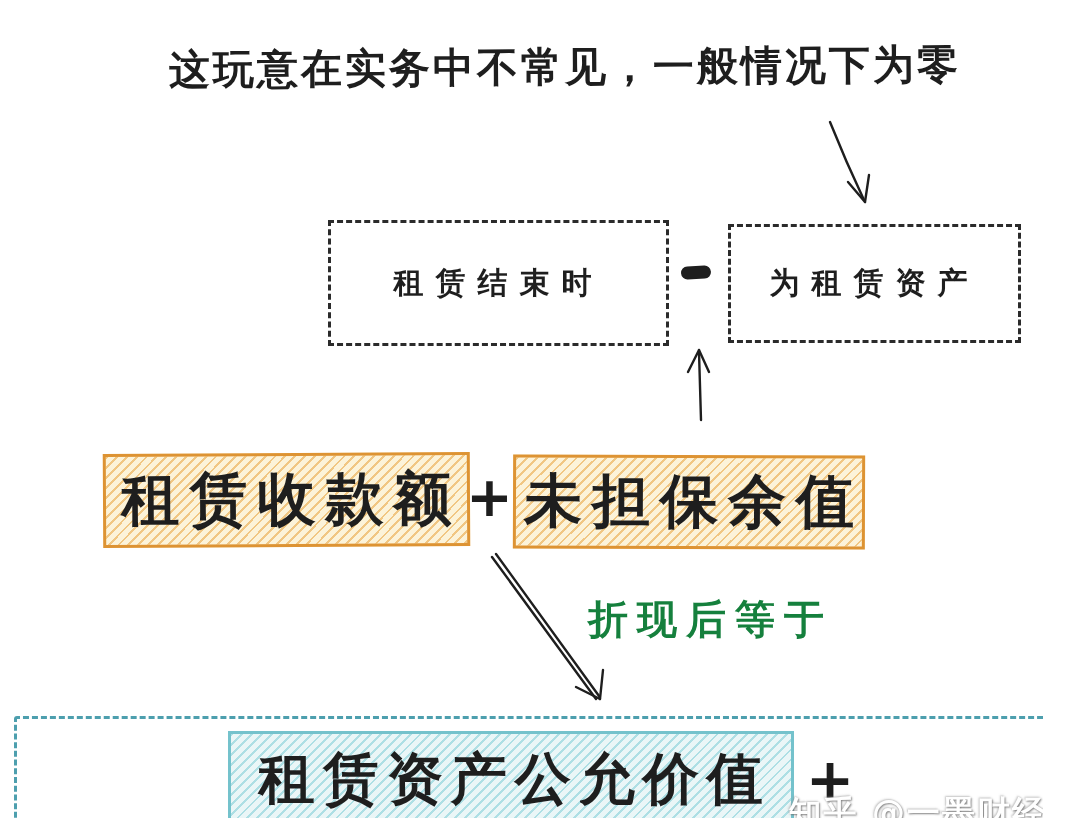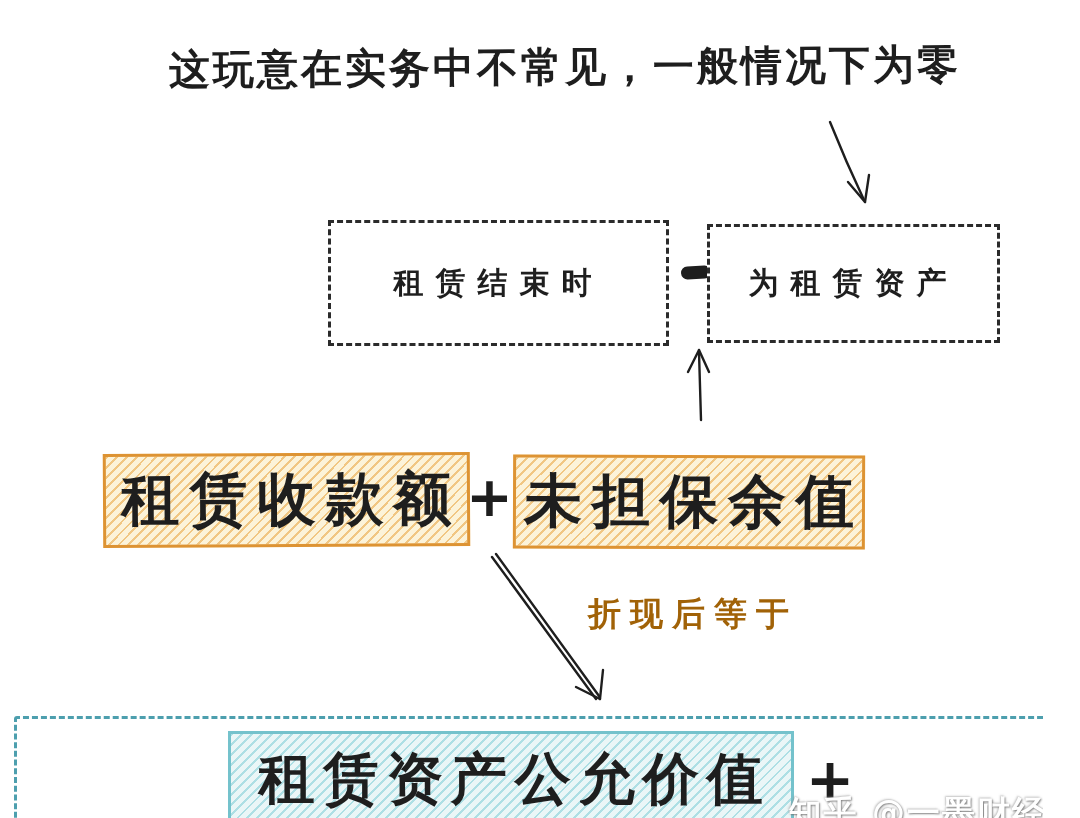--- a/index.html
+++ b/index.html
@@ -25,24 +25,24 @@
     font-size: 41px;
     font-weight: 700;
     letter-spacing: 3px;
     color: #1e1e1e;
     transform: rotate(-0.4deg);
     white-space: nowrap;
   }
   .discount-note {
     position: absolute;
     left: 588px; top: 560px;
-    font-size: 33px;
+    font-size: 40px;
     font-weight: 700;
     letter-spacing: 9px;
-    color: #a16207;
+    color: #15803d;
     white-space: nowrap;
   }
   
   .dashedbox {
     position: absolute;
     border: 3px dashed #2b2b2b;
     display: flex;
     flex-direction: column;
     align-items: center;
     justify-content: center;
@@ -55,21 +55,21 @@
     letter-spacing: 12px;
     white-space: nowrap;
   }
   .dashedbox .line2 {
     font-size: 30px;
     font-weight: 700;
     letter-spacing: 3px;
     white-space: nowrap;
   }
   .box-minuend   { left: 328px; top: 188px; width: 335px; height: 120px; }
-  .box-subtrahend{ left: 707px; top: 192px; width: 287px; height: 113px; }
+  .box-subtrahend{ left: 728px; top: 192px; width: 287px; height: 113px; }
   .minus-bar {
     position: absolute;
     left: 681px; top: 234px;
     width: 30px; height: 13px;
     background: #1e1e1e;
     border-radius: 7px;
     transform: rotate(-3deg);
   }
   
   .hatch-orange {

